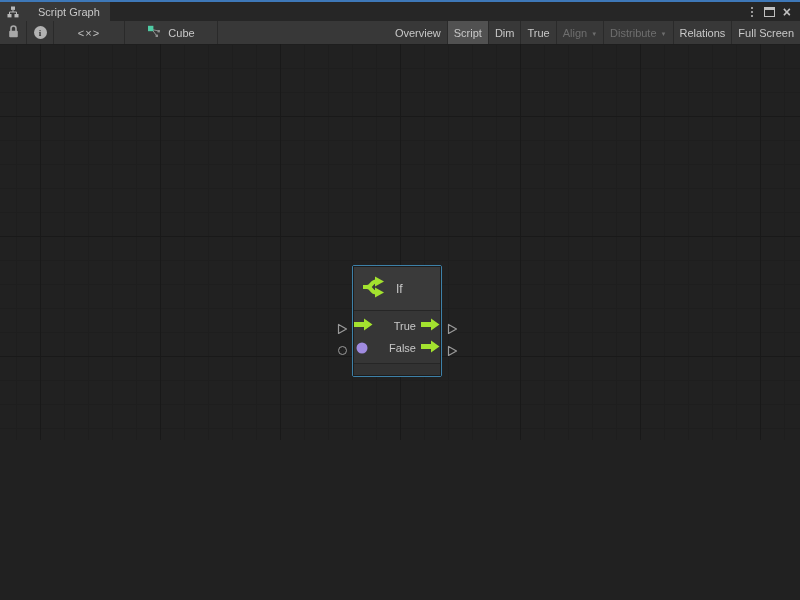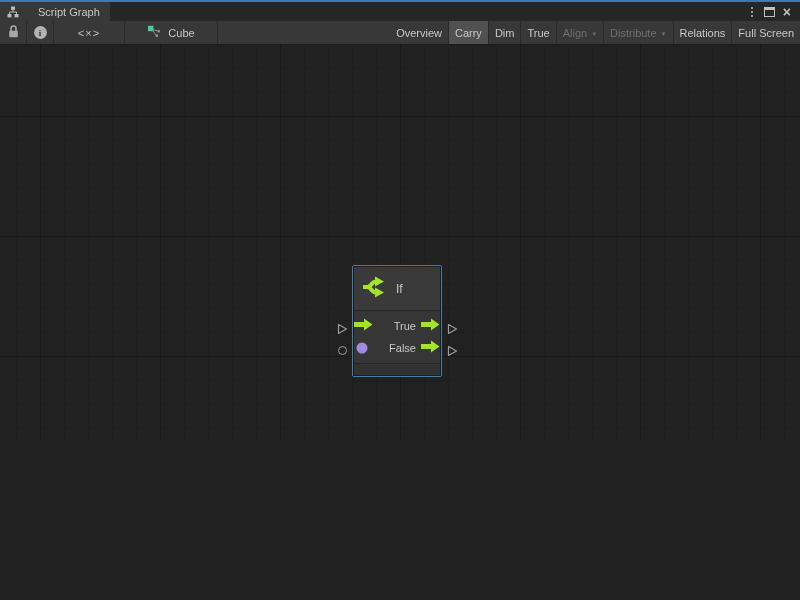--- a/index.html
+++ b/index.html
@@ -137,21 +137,21 @@
       <span>Cube</span>
     </div>
     <div class="vsep"></div>
 
     <div class="right-group">
       <div class="tbtn">
         <span>Overview</span>
       </div>
       <div class="vsep"></div>
       <div class="tbtn active">
-        <span>Carry</span>
+        <span>Script</span>
       </div>
       <div class="vsep"></div>
       <div class="tbtn">
         <span>Dim</span>
       </div>
       <div class="vsep"></div>
       <div class="tbtn">
         <span>True</span>
       </div>
       <div class="vsep"></div>

